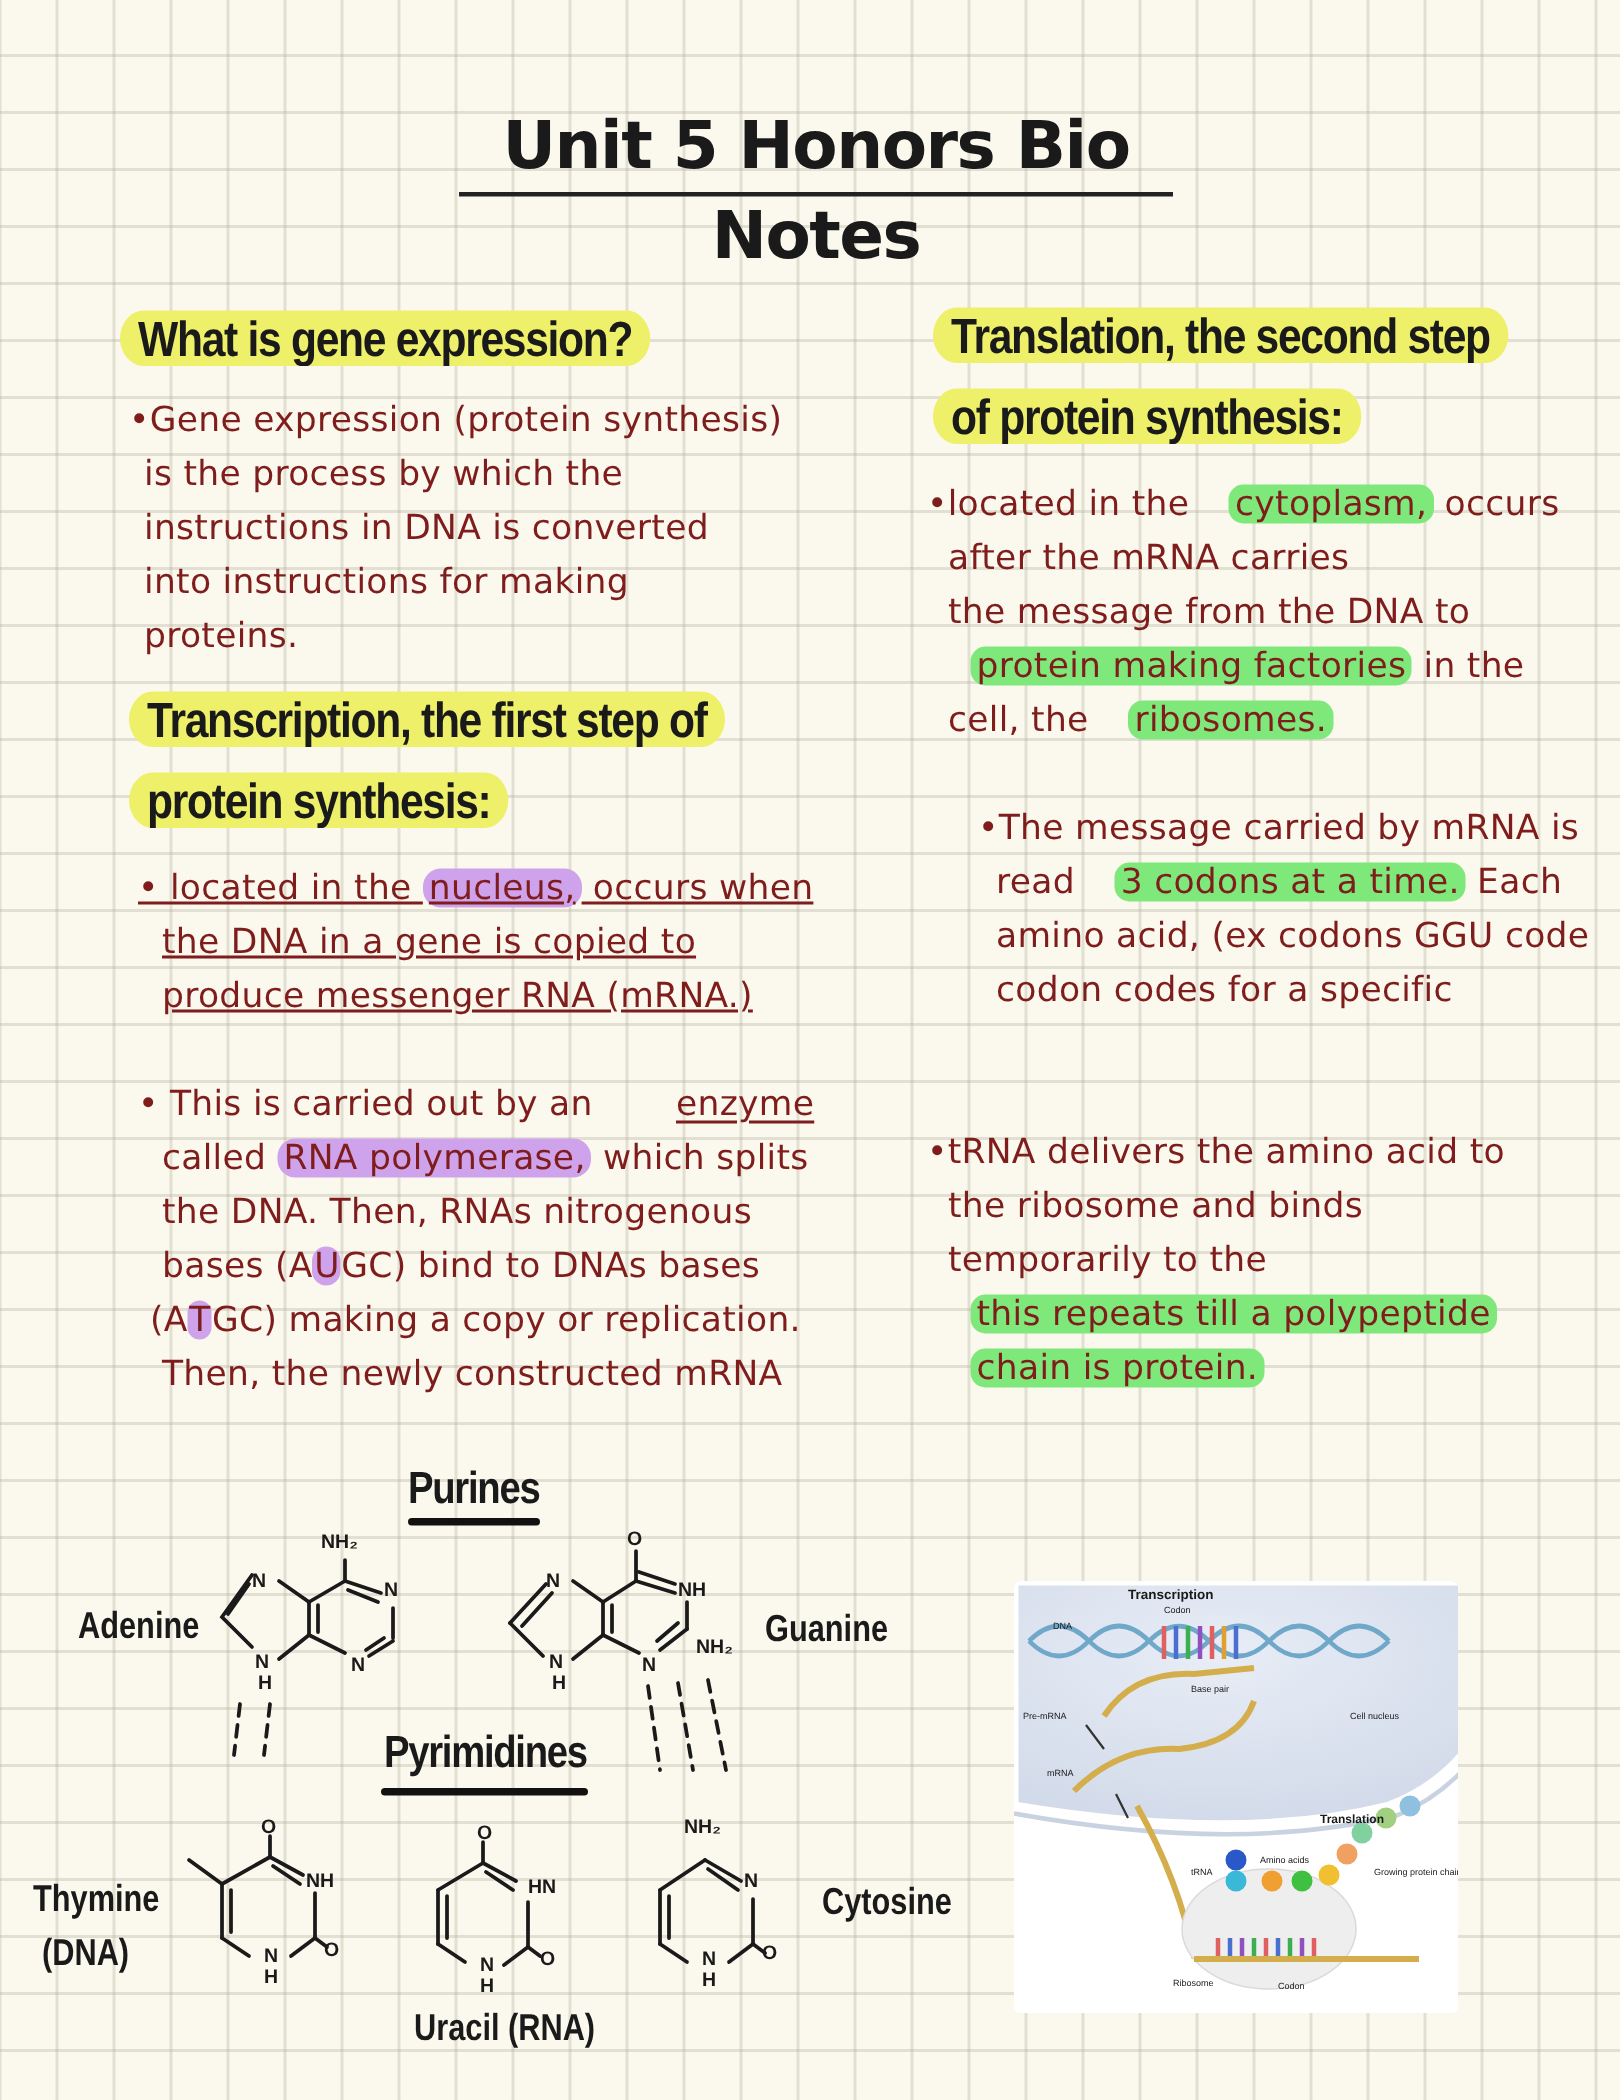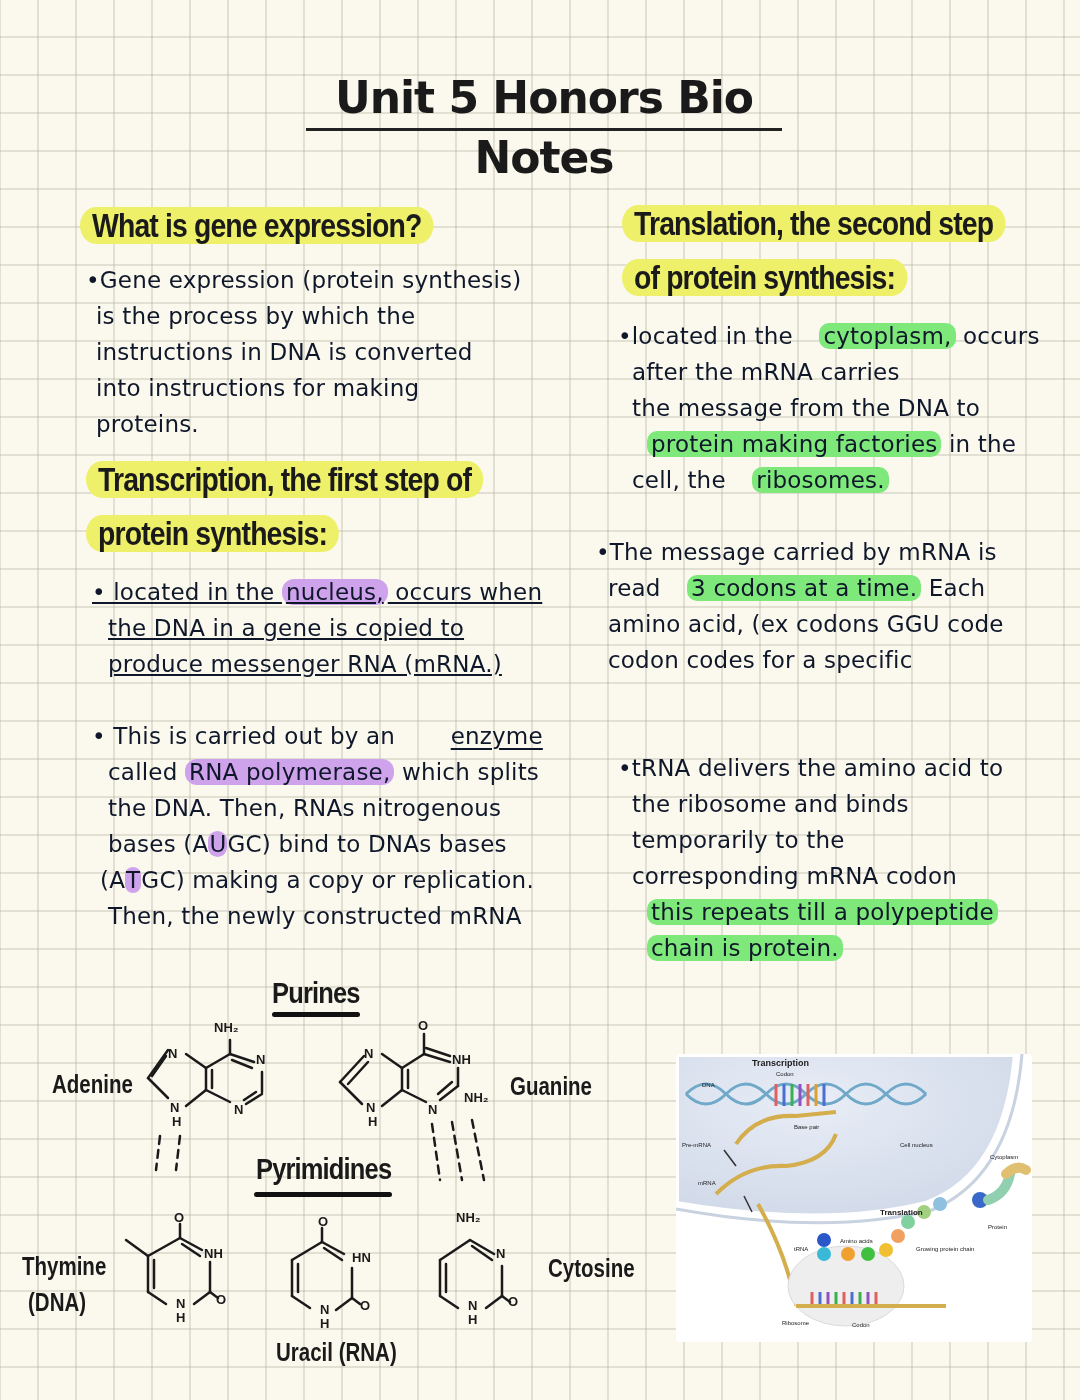--- a/index.html
+++ b/index.html
@@ -24,36 +24,36 @@
   .heading{
     font-family:"Liberation Sans", sans-serif;font-weight:bold;font-size:33px;
     letter-spacing:-1px;transform:scaleX(0.86);transform-origin:left center;
     white-space:nowrap;line-height:44px;
   }
   .hl-yellow{background:#eef06a;border-radius:22px;padding:0 14px;}
   .hl-green{background:#7ee87a;border-radius:10px;padding:0 4px;margin-left:19px;}
   .hl-purple{background:#cfa3ec;border-radius:12px;padding:0 4px;}
   .body-text{
     font-family:"DejaVu Sans", sans-serif;font-size:23px;line-height:36px;
-    color:#0f172a;white-space:nowrap;letter-spacing:0.2px;
+    color:#7f1d1d;white-space:nowrap;letter-spacing:0.2px;
   }
   .body-text .line{display:block;}
   .underline{text-decoration:underline;text-underline-offset:4px;margin-left:48px;}
   .sub-head{
     font-family:"Liberation Sans", sans-serif;font-weight:bold;font-size:30px;
     letter-spacing:-1px;transform:scaleX(0.85);transform-origin:left center;
     white-space:nowrap;
   }
   .sub-rule{height:5px;background:#111;border-radius:3px;}
   .mol-label{
     font-family:"Liberation Sans", sans-serif;font-weight:bold;font-size:25px;
     transform:scaleX(0.82);transform-origin:left center;white-space:nowrap;
   }
   .diagram{
-    left:676px;top:1054px;width:356px;height:288px;
+    left:676px;top:1054px;width:296px;height:288px;
     background:#ffffff;border-radius:4px;overflow:hidden;
   }
 </style>
 </head>
 <body>
 
 <div class="abs title">Unit 5 Honors Bio Notes</div>
 <div class="abs title-rule"></div>
 
 <div class="abs heading" style="left:80px;top:204px;">
@@ -97,32 +97,31 @@
 </div>
 
 <div class="abs body-text" style="left:618px;top:318px;">
   <span class="line"><span>•located in the </span><span class="hl-green">cytoplasm,</span><span> occurs</span></span>
   <span class="line" style="padding-left:14px">after the mRNA carries</span>
   <span class="line" style="padding-left:14px">the message from the DNA to</span>
   <span class="line" style="padding-left:10px"><span class="hl-green">protein making factories</span><span> in the</span></span>
   <span class="line" style="padding-left:14px"><span>cell, the </span><span class="hl-green">ribosomes.</span></span>
 </div>
 
-<div class="abs body-text" style="left:596px;top:534px;">
+<div class="abs body-text" style="left:652px;top:534px;">
   <span class="line">•The message carried by mRNA is</span>
   <span class="line" style="padding-left:12px"><span>read </span><span class="hl-green">3 codons at a time.</span><span> Each</span></span>
   <span class="line" style="padding-left:12px">amino acid, (ex codons GGU code</span>
   <span class="line" style="padding-left:12px">codon codes for a specific</span>
 </div>
 
 <div class="abs body-text" style="left:618px;top:750px;">
   <span class="line">•tRNA delivers the amino acid to</span>
   <span class="line" style="padding-left:14px">the ribosome and binds</span>
   <span class="line" style="padding-left:14px">temporarily to the</span>
-  <span class="line" style="padding-left:14px">corresponding mRNA codon</span>
   <span class="line" style="padding-left:10px"><span class="hl-green">this repeats till a polypeptide</span></span>
   <span class="line" style="padding-left:10px"><span class="hl-green">chain is protein.</span></span>
 </div>
 
 <div class="abs sub-head" style="left:272px;top:976px;">Purines</div>
 <div class="abs sub-rule" style="left:272px;top:1012px;width:88px;"></div>
 
 <div class="abs sub-head" style="left:256px;top:1152px;">Pyrimidines</div>
 <div class="abs sub-rule" style="left:254px;top:1192px;width:138px;"></div>
 

